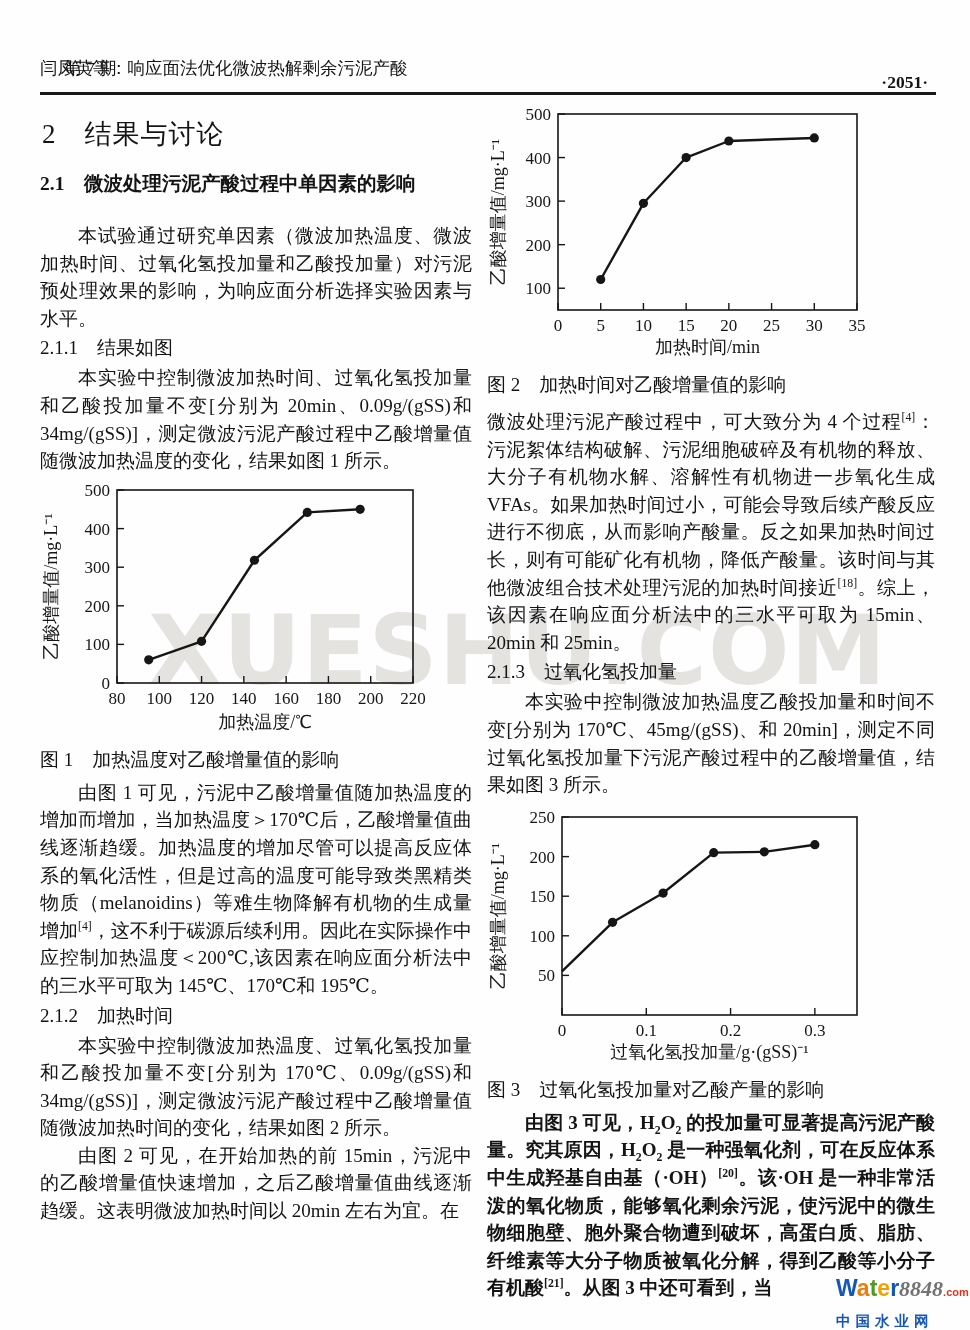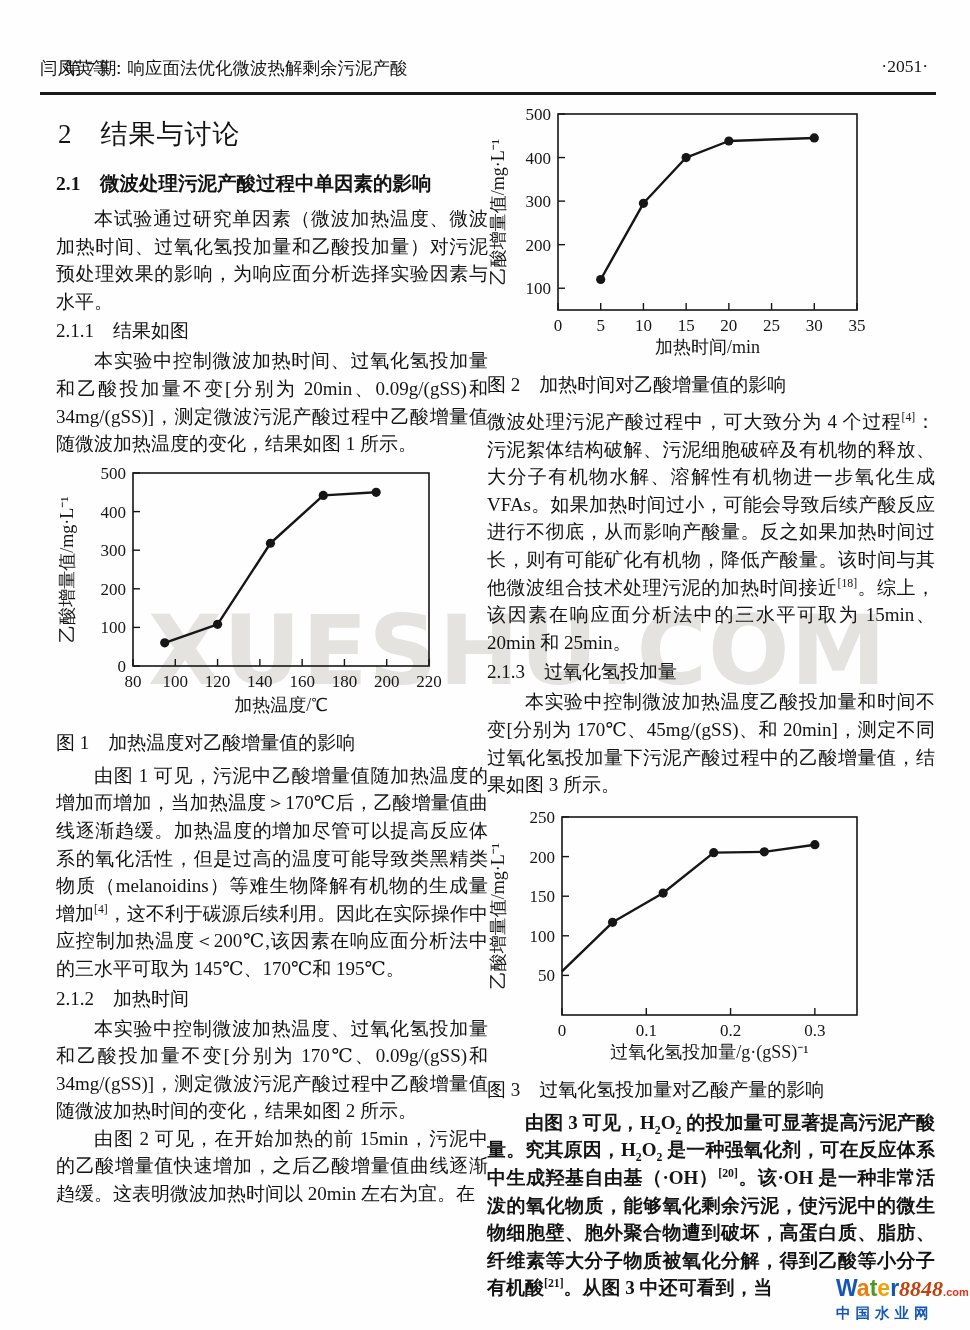--- a/index.html
+++ b/index.html
@@ -4,40 +4,40 @@
 <style>
   html,body{margin:0;padding:0;background:#ffffff;}
   .page{position:relative;width:970px;height:1330px;background:#fefefe;overflow:hidden;
         font-family:"Liberation Serif","DejaVu Serif",serif;color:#141414;}
   .watermark{position:absolute;left:148px;top:595px;z-index:0;
              font-family:"DejaVu Sans",sans-serif;font-weight:bold;font-size:96px;
              letter-spacing:1px;color:#e5e3e0;white-space:nowrap;user-select:none;}
   .header{position:absolute;left:40px;right:34px;top:56px;height:26px;z-index:2;font-size:17.5px;}
   .issue{position:absolute;left:24px;top:0;}
   .running-title{position:absolute;left:0;right:0;top:0;}
-  .pageno{position:absolute;right:8px;top:0;font-weight:normal;}
+  .pageno{position:absolute;right:8px;top:16px;font-weight:bold;}
   .rule{position:absolute;left:40px;right:34px;top:92px;border-top:3px solid #1a1a1a;z-index:2;}
   .col{position:absolute;z-index:1;}
-  .col-left{left:56px;top:108px;width:432px;}
+  .col-left{left:40px;top:108px;width:432px;}
   .col-right{left:487px;top:102px;width:448px;}
   h1{font-size:27px;font-weight:400;margin:8px 0 18px 2px;letter-spacing:1px;}
-  h2{font-size:19.5px;font-weight:bold;margin:2px 0 8px 0;}
+  h2{font-size:19.5px;font-weight:bold;margin:2px 0 25px 0;}
   h3{font-size:19px;font-weight:400;margin:3px 0 3px 0;}
   p{margin:0;font-size:19px;line-height:27.6px;text-align:justify;text-justify:inter-ideograph;}
   p.ind{text-indent:2em;}
   sup,sub{font-size:0.62em;line-height:0;}
   figure{margin:8px 0 6px 0;}
   figcaption{font-size:19px;font-weight:normal;text-align:left;margin-top:8px;}
   svg text{fill:#161616;}
   .logo{position:absolute;left:836px;top:1276px;z-index:2;line-height:1.05;
         font-family:"Liberation Sans","DejaVu Sans",sans-serif;white-space:nowrap;}
   .logo-line1{font-size:23px;font-weight:bold;}
   .logo-8848{font-style:italic;font-family:"Liberation Serif",serif;font-size:22px;font-weight:bold;}
   .logo-com{font-size:11px;font-weight:bold;}
-  .logo-sub{font-size:14.5px;font-weight:bold;letter-spacing:5px;margin-top:6px;}
+  .logo-sub{font-size:14.5px;font-weight:bold;letter-spacing:5px;margin-top:14px;}
 </style>
 </head>
 <body>
 
 <div class="page">
 
   <div class="watermark">XUESHU.COM</div>
 
   <div class="header">
     <span class="issue">第 7 期</span>
@@ -174,18 +174,18 @@
           <text x="222.5" y="251" text-anchor="middle" font-size="18" font-family="&quot;Liberation Serif&quot;,serif">过氧化氢投加量/g·(gSS)⁻¹</text>
           <text transform="translate(17,109) rotate(-90)" text-anchor="middle" font-size="18" font-family="&quot;Liberation Serif&quot;,serif">乙酸增量值/mg·L⁻¹</text>
         </svg>
       <figcaption>图 3　过氧化氢投加量对乙酸产量的影响</figcaption>
     </figure>
     <p class="ind" style="margin-top:6px;font-weight:bold;">由图 3 可见，H<sub>2</sub>O<sub>2</sub> 的投加量可显著提高污泥产酸量。究其原因，H<sub>2</sub>O<sub>2</sub> 是一种强氧化剂，可在反应体系中生成羟基自由基（·OH）<sup>[20]</sup>。该·OH 是一种非常活泼的氧化物质，能够氧化剩余污泥，使污泥中的微生物细胞壁、胞外聚合物遭到破坏，高蛋白质、脂肪、纤维素等大分子物质被氧化分解，得到乙酸等小分子有机酸<sup>[21]</sup>。从图 3 中还可看到，当</p>
   </div>
 
   <div class="logo">
     <div class="logo-line1">
-      <span><span style="color: rgb(21, 87, 184);">W</span><span style="color: rgb(238, 124, 8);">a</span><span style="color: rgb(76, 154, 30);">t</span><span style="color: rgb(240, 160, 0);">e</span><span style="color: rgb(21, 87, 184);">r</span></span><span class="logo-8848" style="color: #c2410c; margin-top: 39px;">8848</span><span class="logo-com" style="color: rgb(226, 52, 29);">.com</span>
+      <span><span style="color: rgb(21, 87, 184);">W</span><span style="color: rgb(238, 124, 8);">a</span><span style="color: rgb(76, 154, 30);">t</span><span style="color: rgb(240, 160, 0);">e</span><span style="color: rgb(21, 87, 184);">r</span></span><span class="logo-8848" style="color: #737373; margin-top: 39px;">8848</span><span class="logo-com" style="color: rgb(226, 52, 29);">.com</span>
     </div>
     <div class="logo-sub" style="color: rgb(21, 87, 184);">中国水业网</div>
   </div>
 
 </div>
 
 </body></html>

